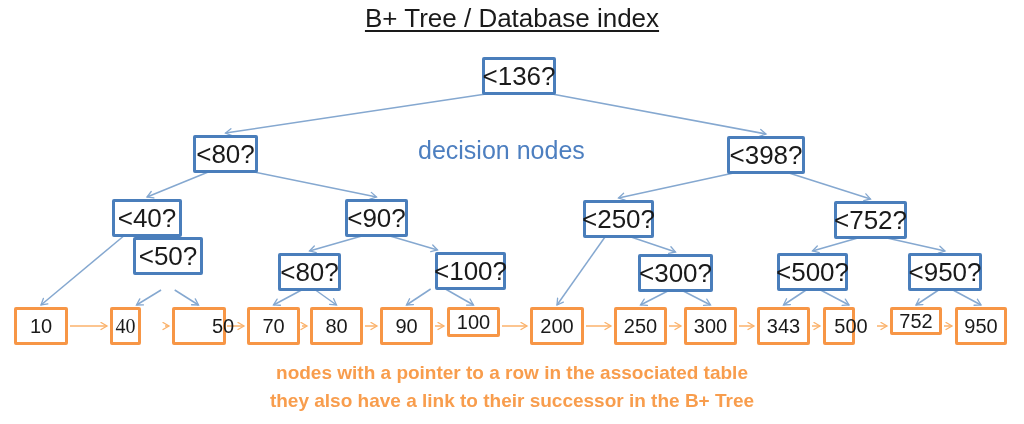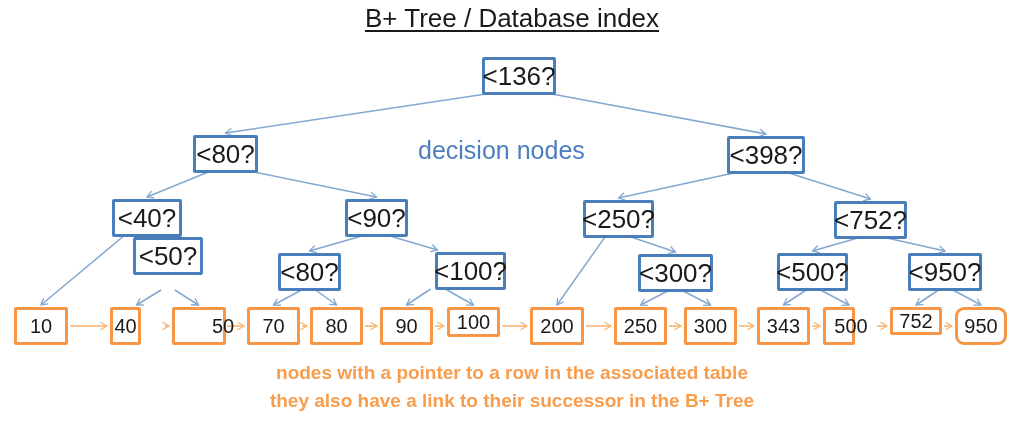--- a/index.html
+++ b/index.html
@@ -139,28 +139,28 @@
       <div class="node decision" style="left: 345px; top: 199px; width: 63px; height: 38px;">&lt;90?</div>
       <div class="node decision" style="left: 583px; top: 200px; width: 71px; height: 38px;">&lt;250?</div>
       <div class="node decision" style="left: 834px; top: 201px; width: 73px; height: 38px;">&lt;752?</div>
       <div class="node decision" style="left: 133px; top: 237px; width: 70px; height: 38px;">&lt;50?</div>
       <div class="node decision" style="left: 278px; top: 253px; width: 63px; height: 38px;">&lt;80?</div>
       <div class="node decision" style="left: 402px; top: 252px; width: 71px; height: 38px; margin-left: 33px;">&lt;100?</div>
       <div class="node decision" style="left: 638px; top: 254px; width: 75px; height: 38px;">&lt;300?</div>
       <div class="node decision" style="left: 777px; top: 253px; width: 71px; height: 38px;">&lt;500?</div>
       <div class="node decision" style="left: 908px; top: 253px; width: 74px; height: 38px;">&lt;950?</div>
       <div class="node leaf" style="left: 14px; top: 307px; width: 54px; height: 38px;">10</div>
-      <div class="node leaf" style="left: 110px; top: 307px; width: 31px; height: 38px;">40</div>
+      <div class="node leaf" style="left: 110px; top: 307px; width: 31px; height: 38px; font-family: Liberation Serif, serif;">40</div>
       <div class="node leaf" style="left: 172px; top: 307px; width: 53px; height: 38px; padding-left: 48px;">50</div>
       <div class="node leaf" style="left: 247px; top: 307px; width: 53px; height: 38px;">70</div>
       <div class="node leaf" style="left: 310px; top: 307px; width: 53px; height: 38px;">80</div>
       <div class="node leaf" style="left: 380px; top: 307px; width: 53px; height: 38px;">90</div>
       <div class="node leaf" style="left: 447px; top: 307px; width: 53px; height: 30px;">100</div>
       <div class="node leaf" style="left: 530px; top: 307px; width: 54px; height: 38px;">200</div>
       <div class="node leaf" style="left: 614px; top: 307px; width: 53px; height: 38px;">250</div>
       <div class="node leaf" style="left: 684px; top: 307px; width: 53px; height: 38px;">300</div>
       <div class="node leaf" style="left: 757px; top: 307px; width: 53px; height: 38px;">343</div>
       <div class="node leaf" style="left: 823px; top: 307px; width: 32px; height: 38px; padding-left: 24px;">500</div>
       <div class="node leaf" style="left: 890px; top: 307px; width: 52px; height: 28px;">752</div>
-      <div class="node leaf" style="left: 955px; top: 307px; width: 52px; height: 38px; border-radius: 9px;">950</div>
+      <div class="node leaf" style="left: 955px; top: 307px; width: 52px; height: 38px;">950</div>
     </div>
 
 </div>
 
 </body></html>

